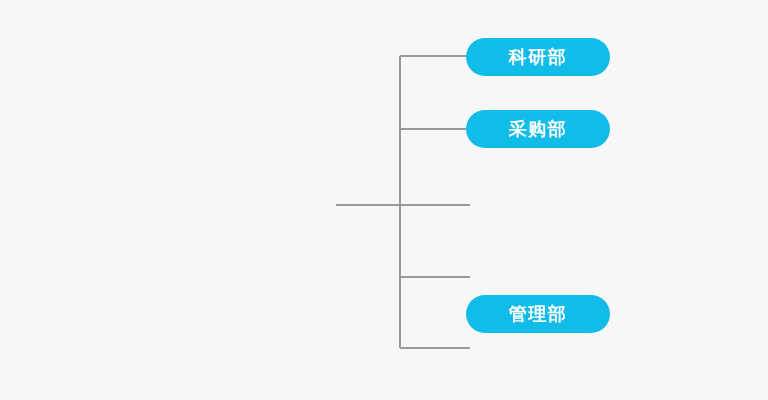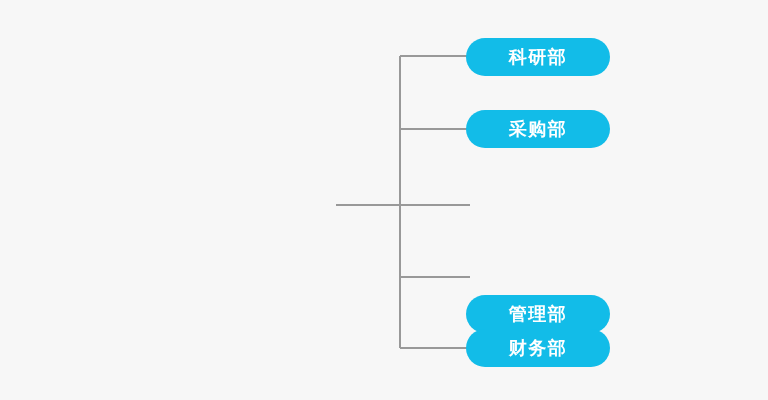--- a/index.html
+++ b/index.html
@@ -90,17 +90,14 @@
 
   <div class="node node-child child-1">
     <span class="node-label">采购部</span>
   </div>
 
 
   <div class="node node-child child-3">
     <span class="node-label">管理部</span>
   </div>
 
-  <div class="node node-child child-4">
-    <span class="node-label">财务部</span>
-  </div>
 
 </div>
 
 </body></html>

